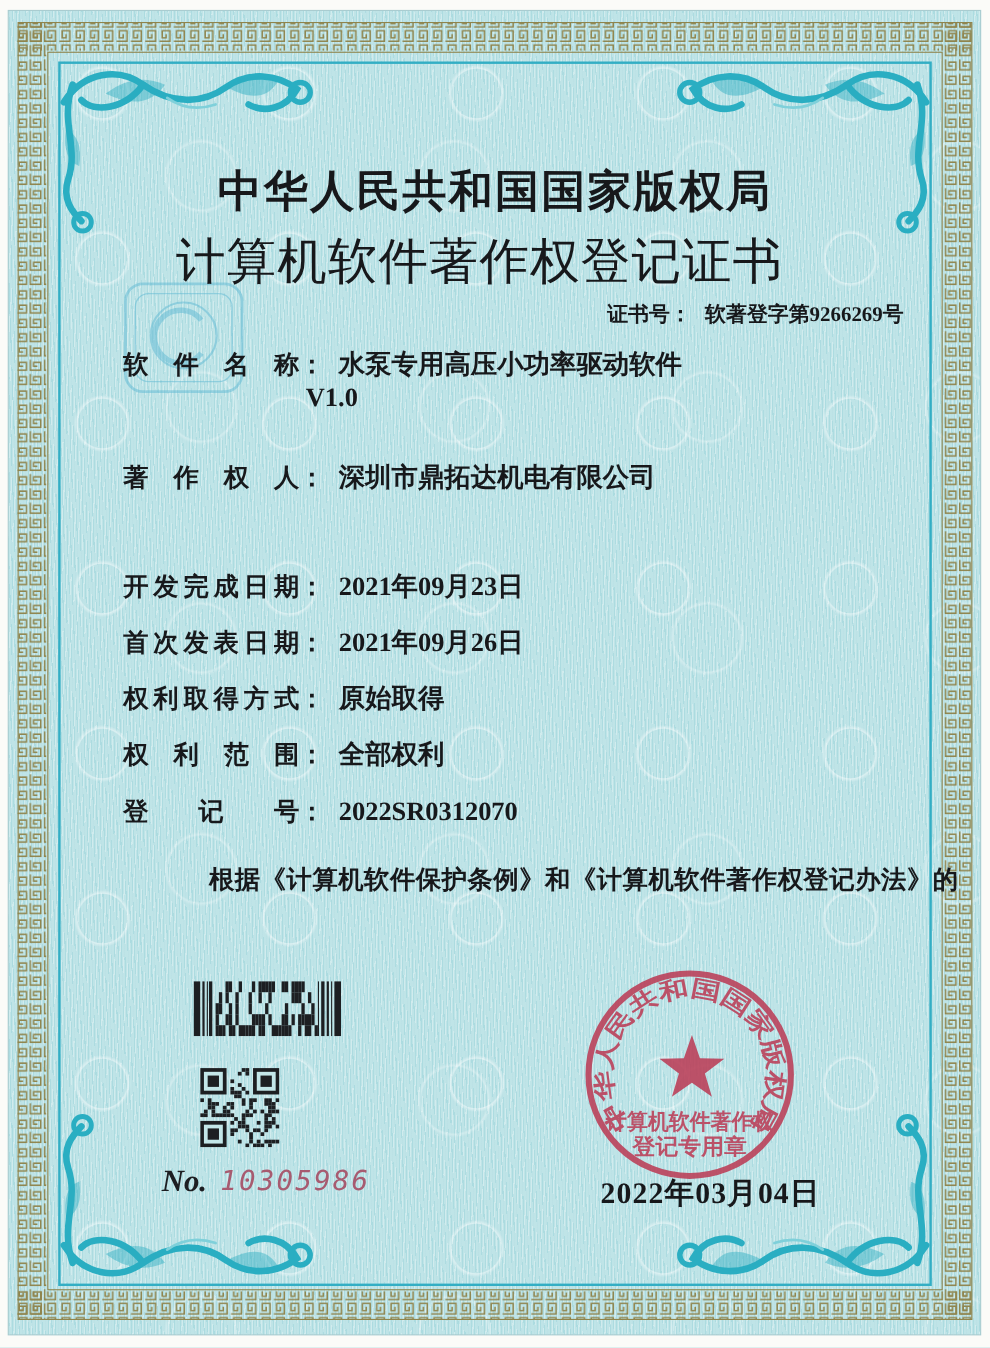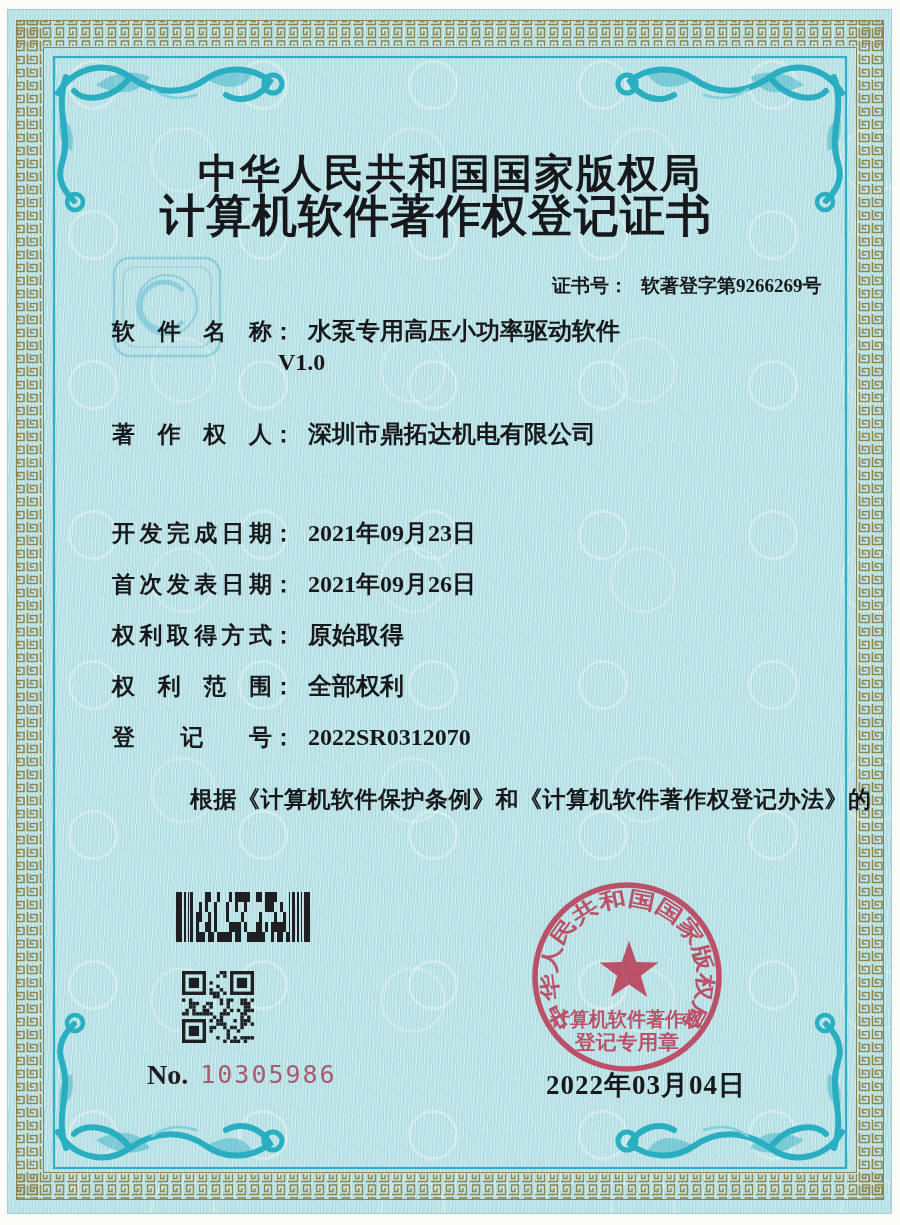--- a/index.html
+++ b/index.html
@@ -20,33 +20,33 @@
     background-position:0 0, 60px 45px, 0 0, 0 0;
     box-shadow:0 0 0 1px #a9ccd0;
   }
   svg{display:block;}
   .abs{position:absolute;}
   .issuer{
     left:0;top:146px;width:900px;text-align:center;
     font-size:40px;font-weight:700;letter-spacing:2px;white-space:nowrap;
   }
   .cert-title{
-    left:0;top:186px;width:872px;text-align:center;
-    font-size:45px;font-weight:700;letter-spacing:1px;white-space:nowrap;
+    left:0;top:208px;width:872px;text-align:center;
+    font-size:45px;font-weight:400;letter-spacing:1px;white-space:nowrap;
   }
   .certno{left:552px;top:273px;font-size:19px;font-weight:700;white-space:nowrap;}
   .certno .val{margin-left:13px;}
   .row{position:absolute;left:112px;font-weight:700;font-size:23px;white-space:nowrap;}
   .flabel{display:inline-block;width:160px;text-align:justify;text-align-last:justify;}
   .colon{display:inline-block;width:16px;}
   .fvalue{display:inline-block;margin-left:20px;font-size:24px;}
   .version-line{left:278px;top:349px;font-size:24px;font-weight:700;}
   .para-line{left:112px;font-size:23px;font-weight:700;white-space:nowrap;letter-spacing:.5px;margin-left:32px;}
   .para-indent{text-indent:46px;}
-  .serial{left:147px;top:1059px;white-space:nowrap;}
+  .serial{left:147px;top:1059px;white-space:nowrap;font-style:italic;}
   .serial .no{font-size:28px;font-weight:700;color:#1d1e22;}
   .serial .num{
     font-family:"DejaVu Sans Mono",monospace;font-size:25px;letter-spacing:2px;
     color:#a75b70;margin-left:12px;vertical-align:1px;
   }
   .issue-date{left:546px;top:1067px;font-size:27px;font-weight:700;letter-spacing:1px;}
   .wm{opacity:.5;}
   .seal-wrap{left:519px;top:869px;opacity:.87;}
 </style>
 </head>

